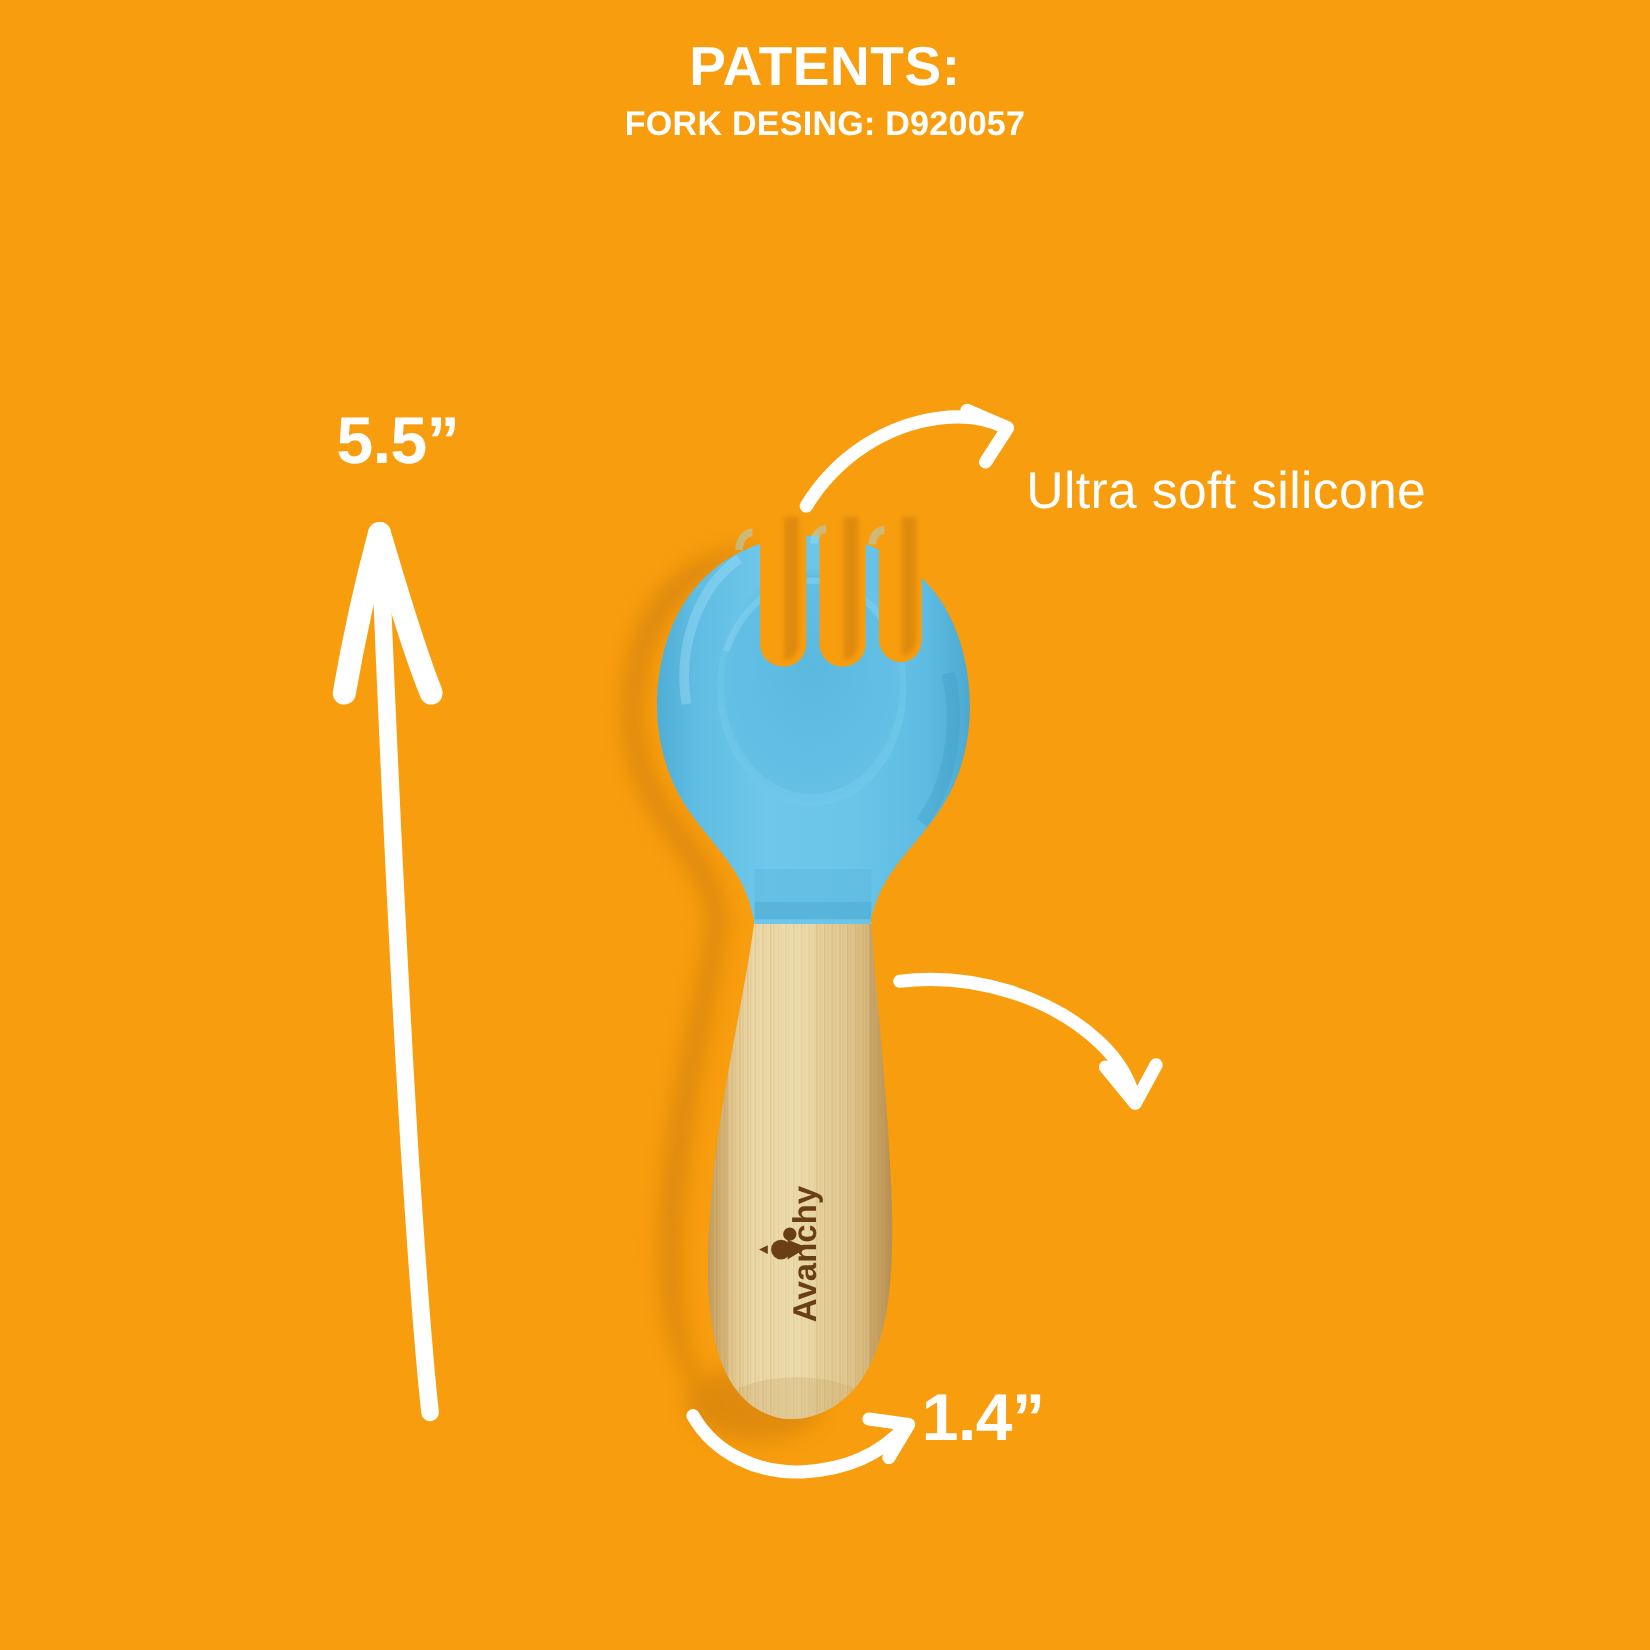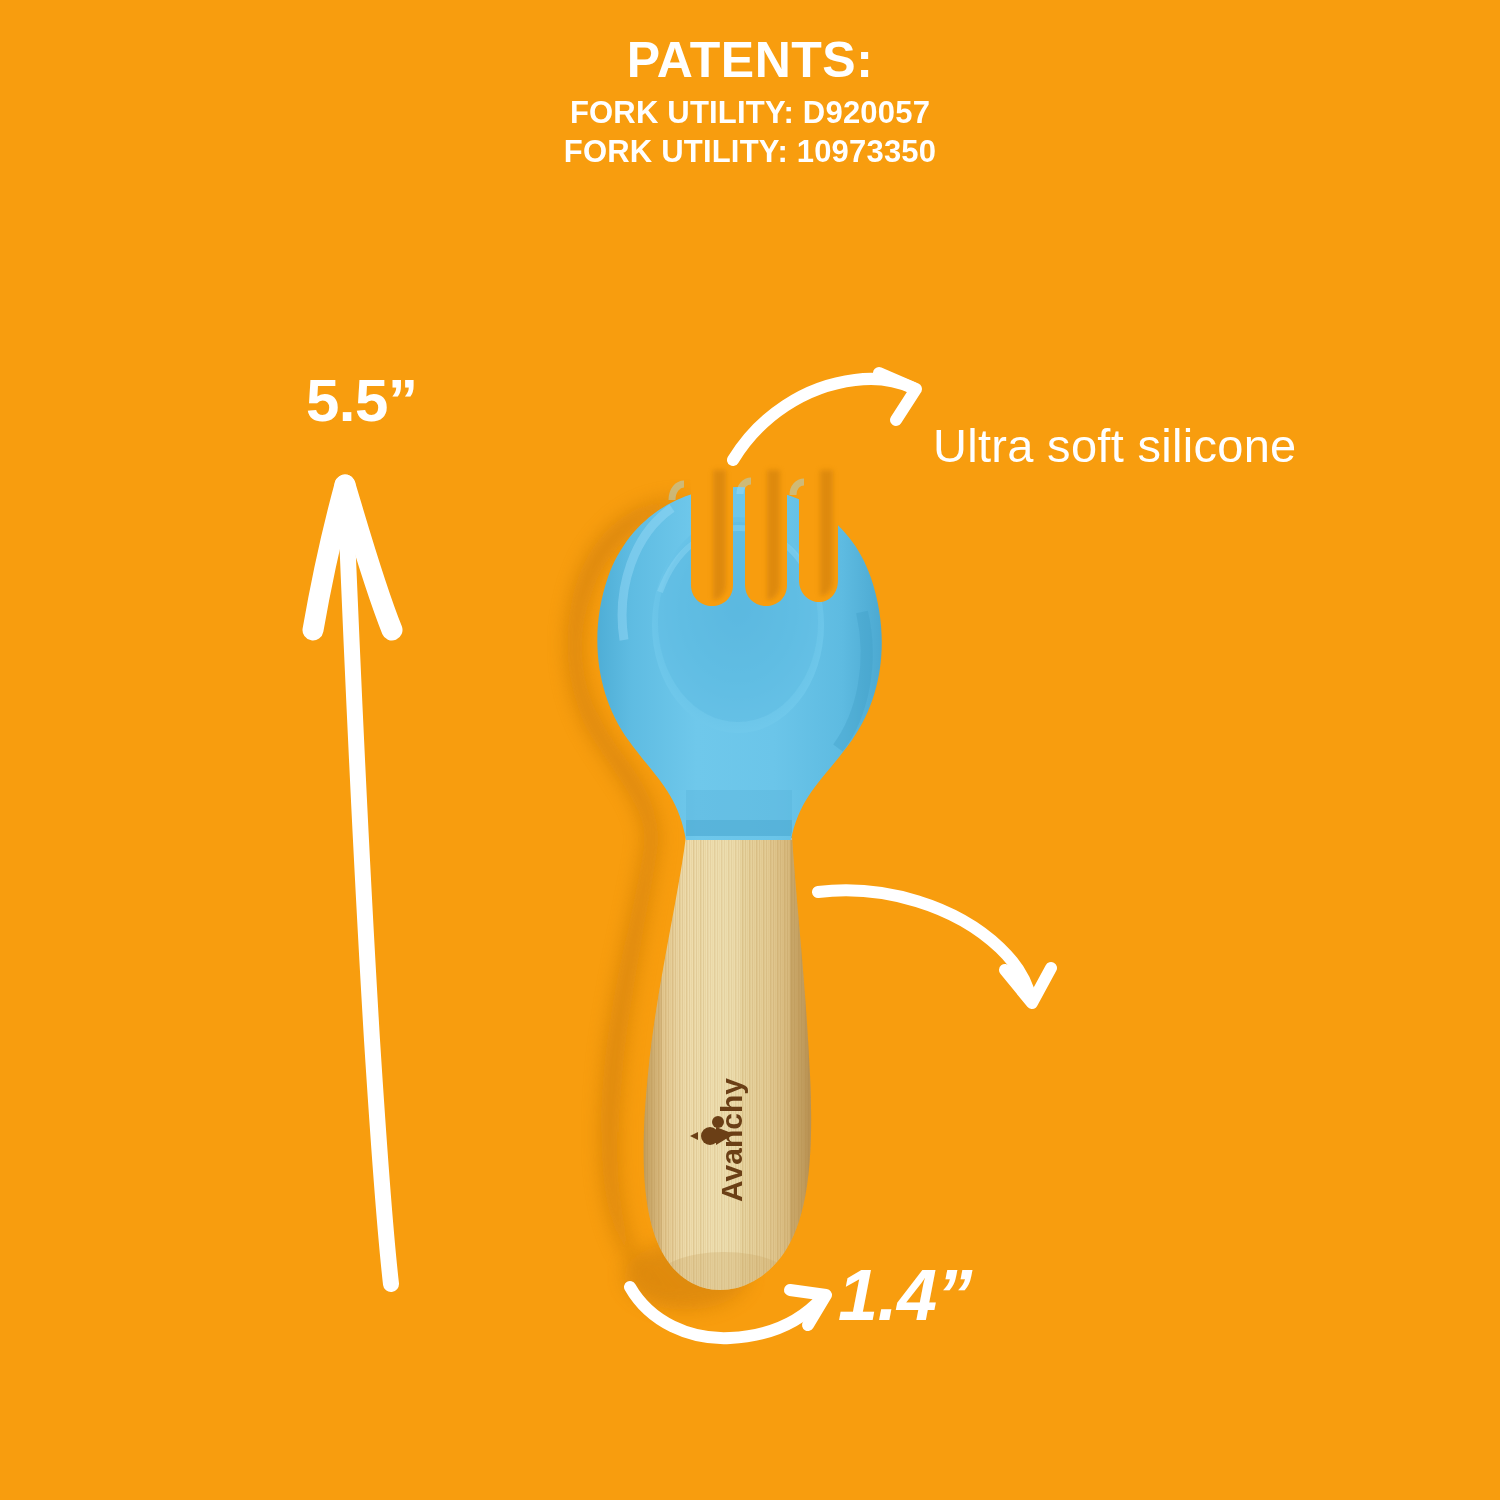--- a/index.html
+++ b/index.html
@@ -71,45 +71,43 @@
   }
   #dim-height {
     left: 306px;
     top: 366px;
     font-size: 60px;
     letter-spacing: -0.5px;
   }
   #dim-width {
     left: 838px;
     top: 1254px;
-    font-size: 72px;
+    font-size: 60px;
     letter-spacing: -0.5px;
-    font-style: italic;
   }
 
   
   #arrow-layer, #product-layer {
     position: absolute;
     left: 0;
     top: 0;
     width: 1500px;
     height: 1500px;
   }
   #arrow-layer { z-index: 5; }
   #product-layer { z-index: 3; }
 </style>
 </head>
 <body>
 
 <div id="stage">
 
   <div id="patents-block">
     <div id="patents-title">PATENTS:</div>
-    <div class="patent-line">FORK UTILITY: D920057</div>
-    <div class="patent-line">FORK UTILITY: 10973350</div>
+    <div class="patent-line">FORK DESING: D920057</div>
   </div>
 
   <svg id="product-layer" viewBox="0 0 1500 1500">
     <defs>
 
       <linearGradient id="gradSilicone" x1="0" y1="0" x2="1" y2="0">
         <stop offset="0%" stop-color="#4FAED6"></stop>
         <stop offset="12%" stop-color="#5FBCE2"></stop>
         <stop offset="35%" stop-color="#6FC8EB"></stop>
         <stop offset="62%" stop-color="#6BC5E9"></stop>

